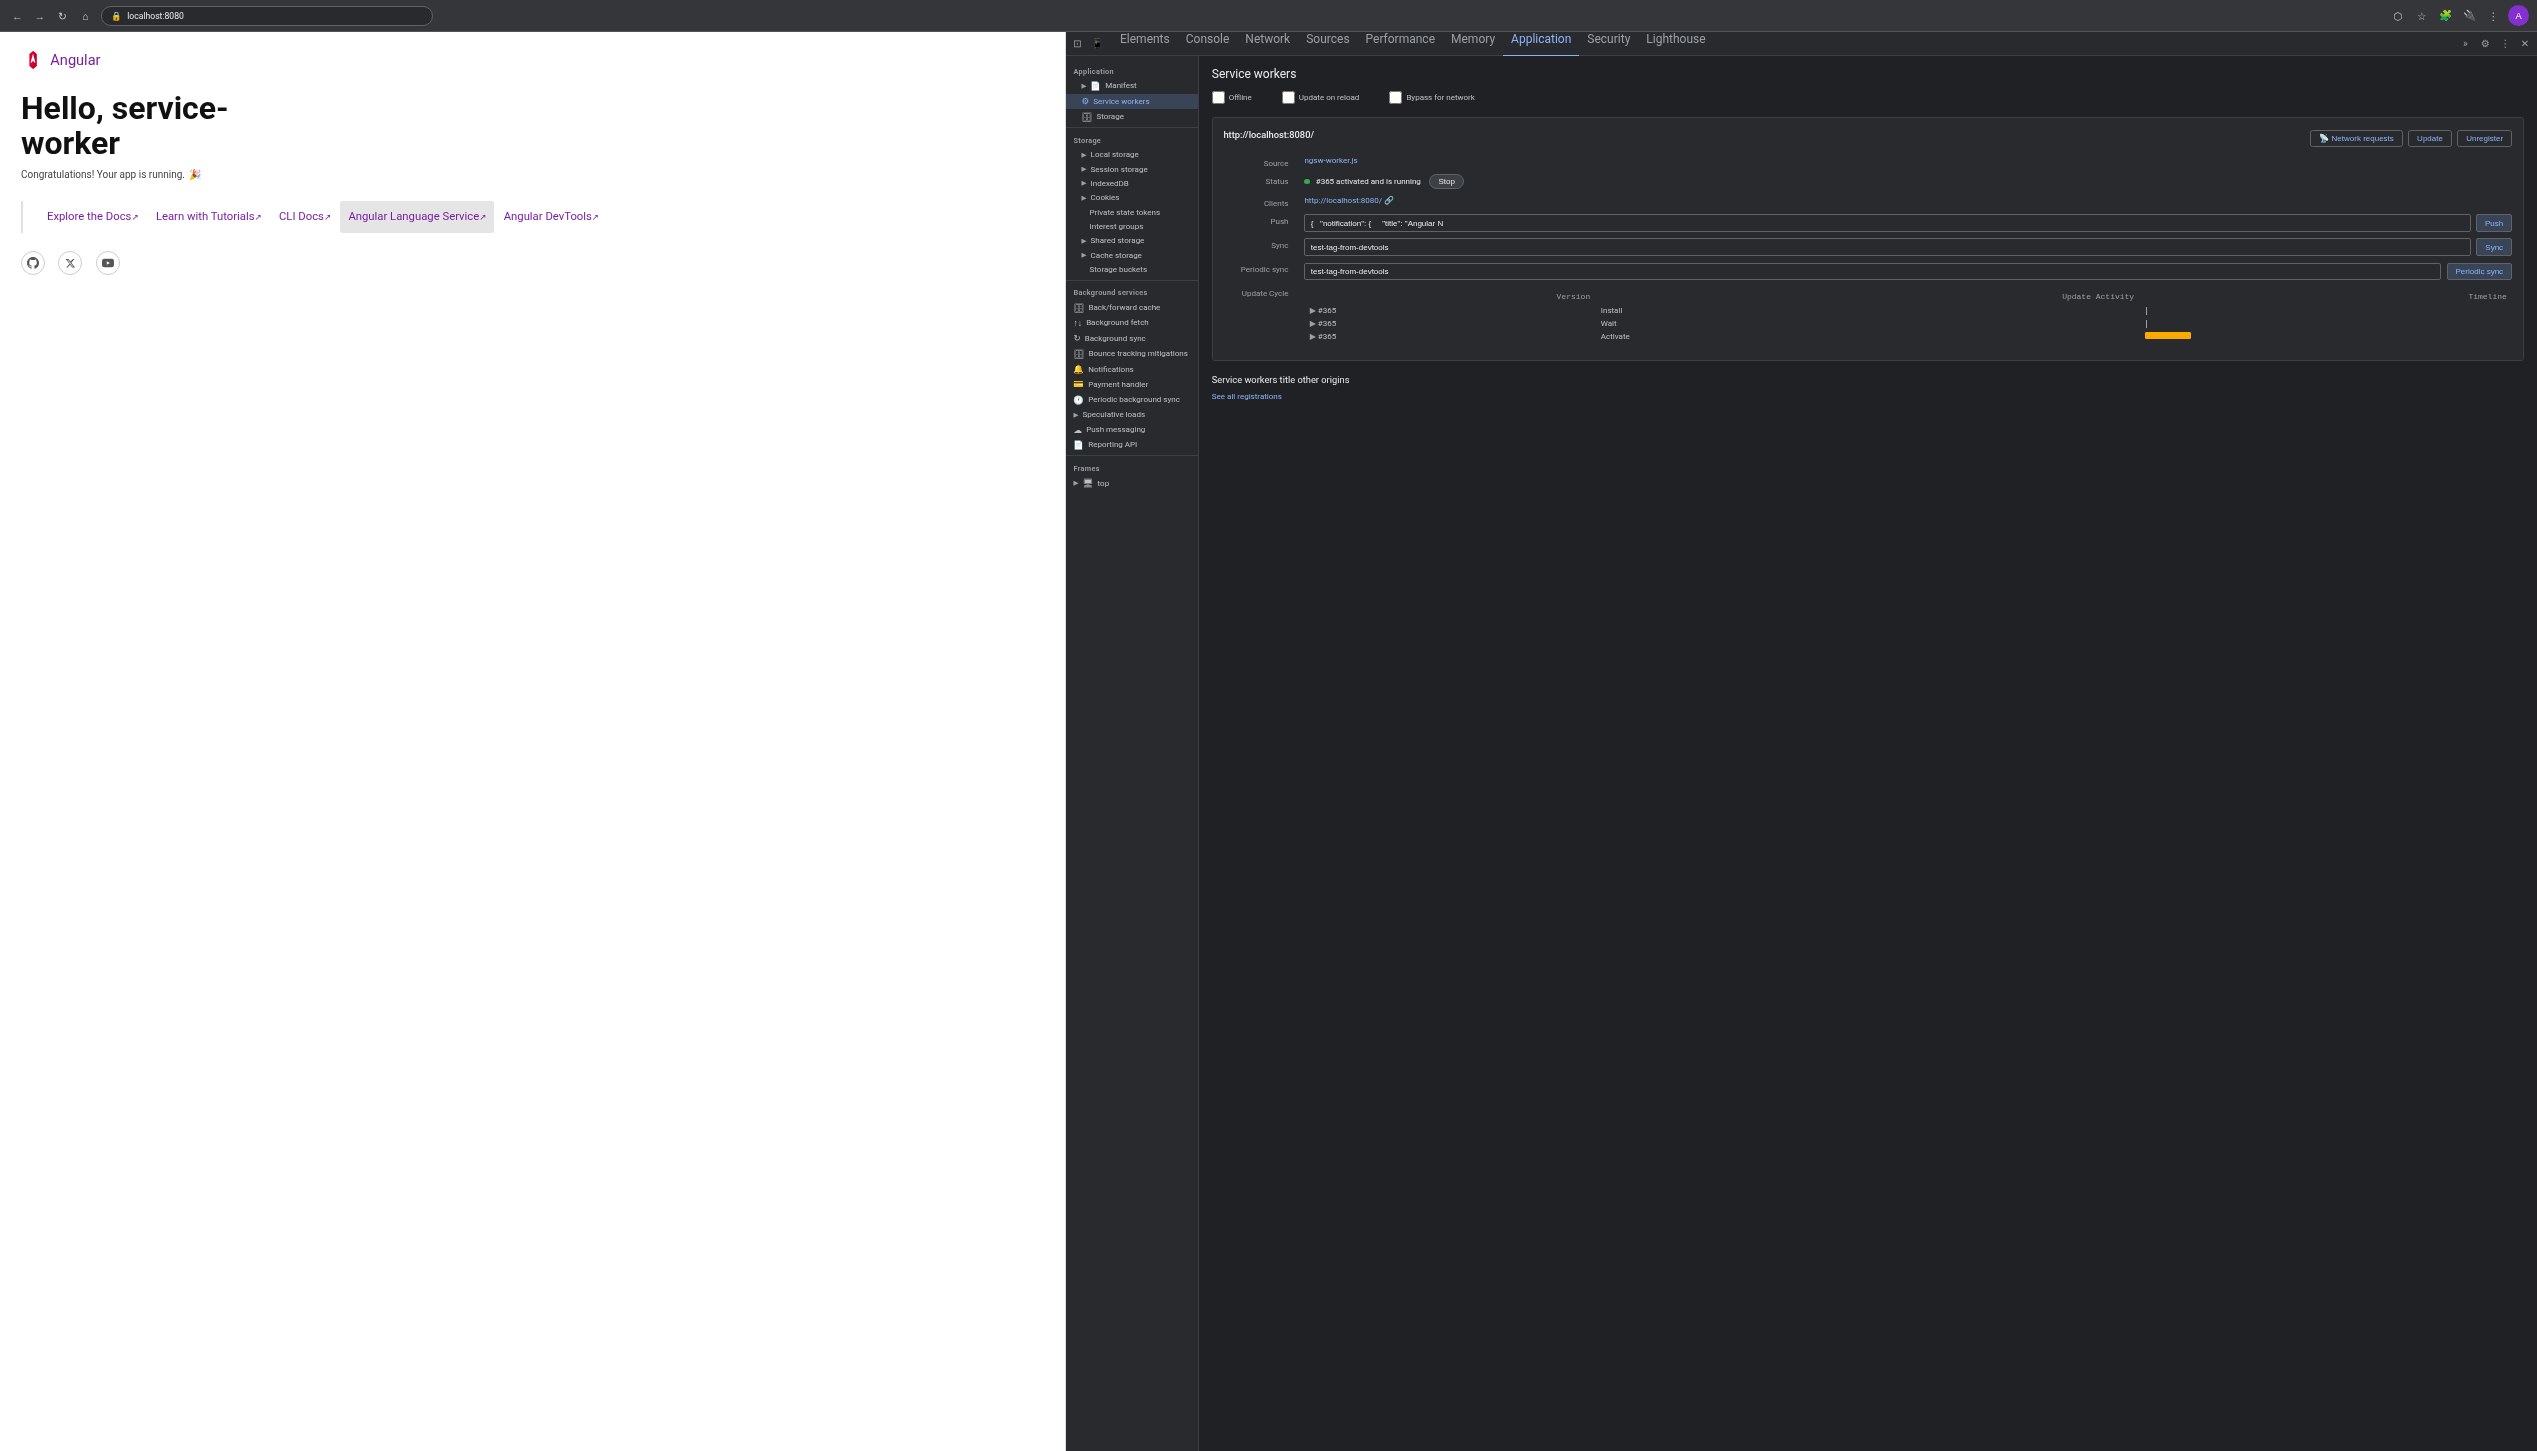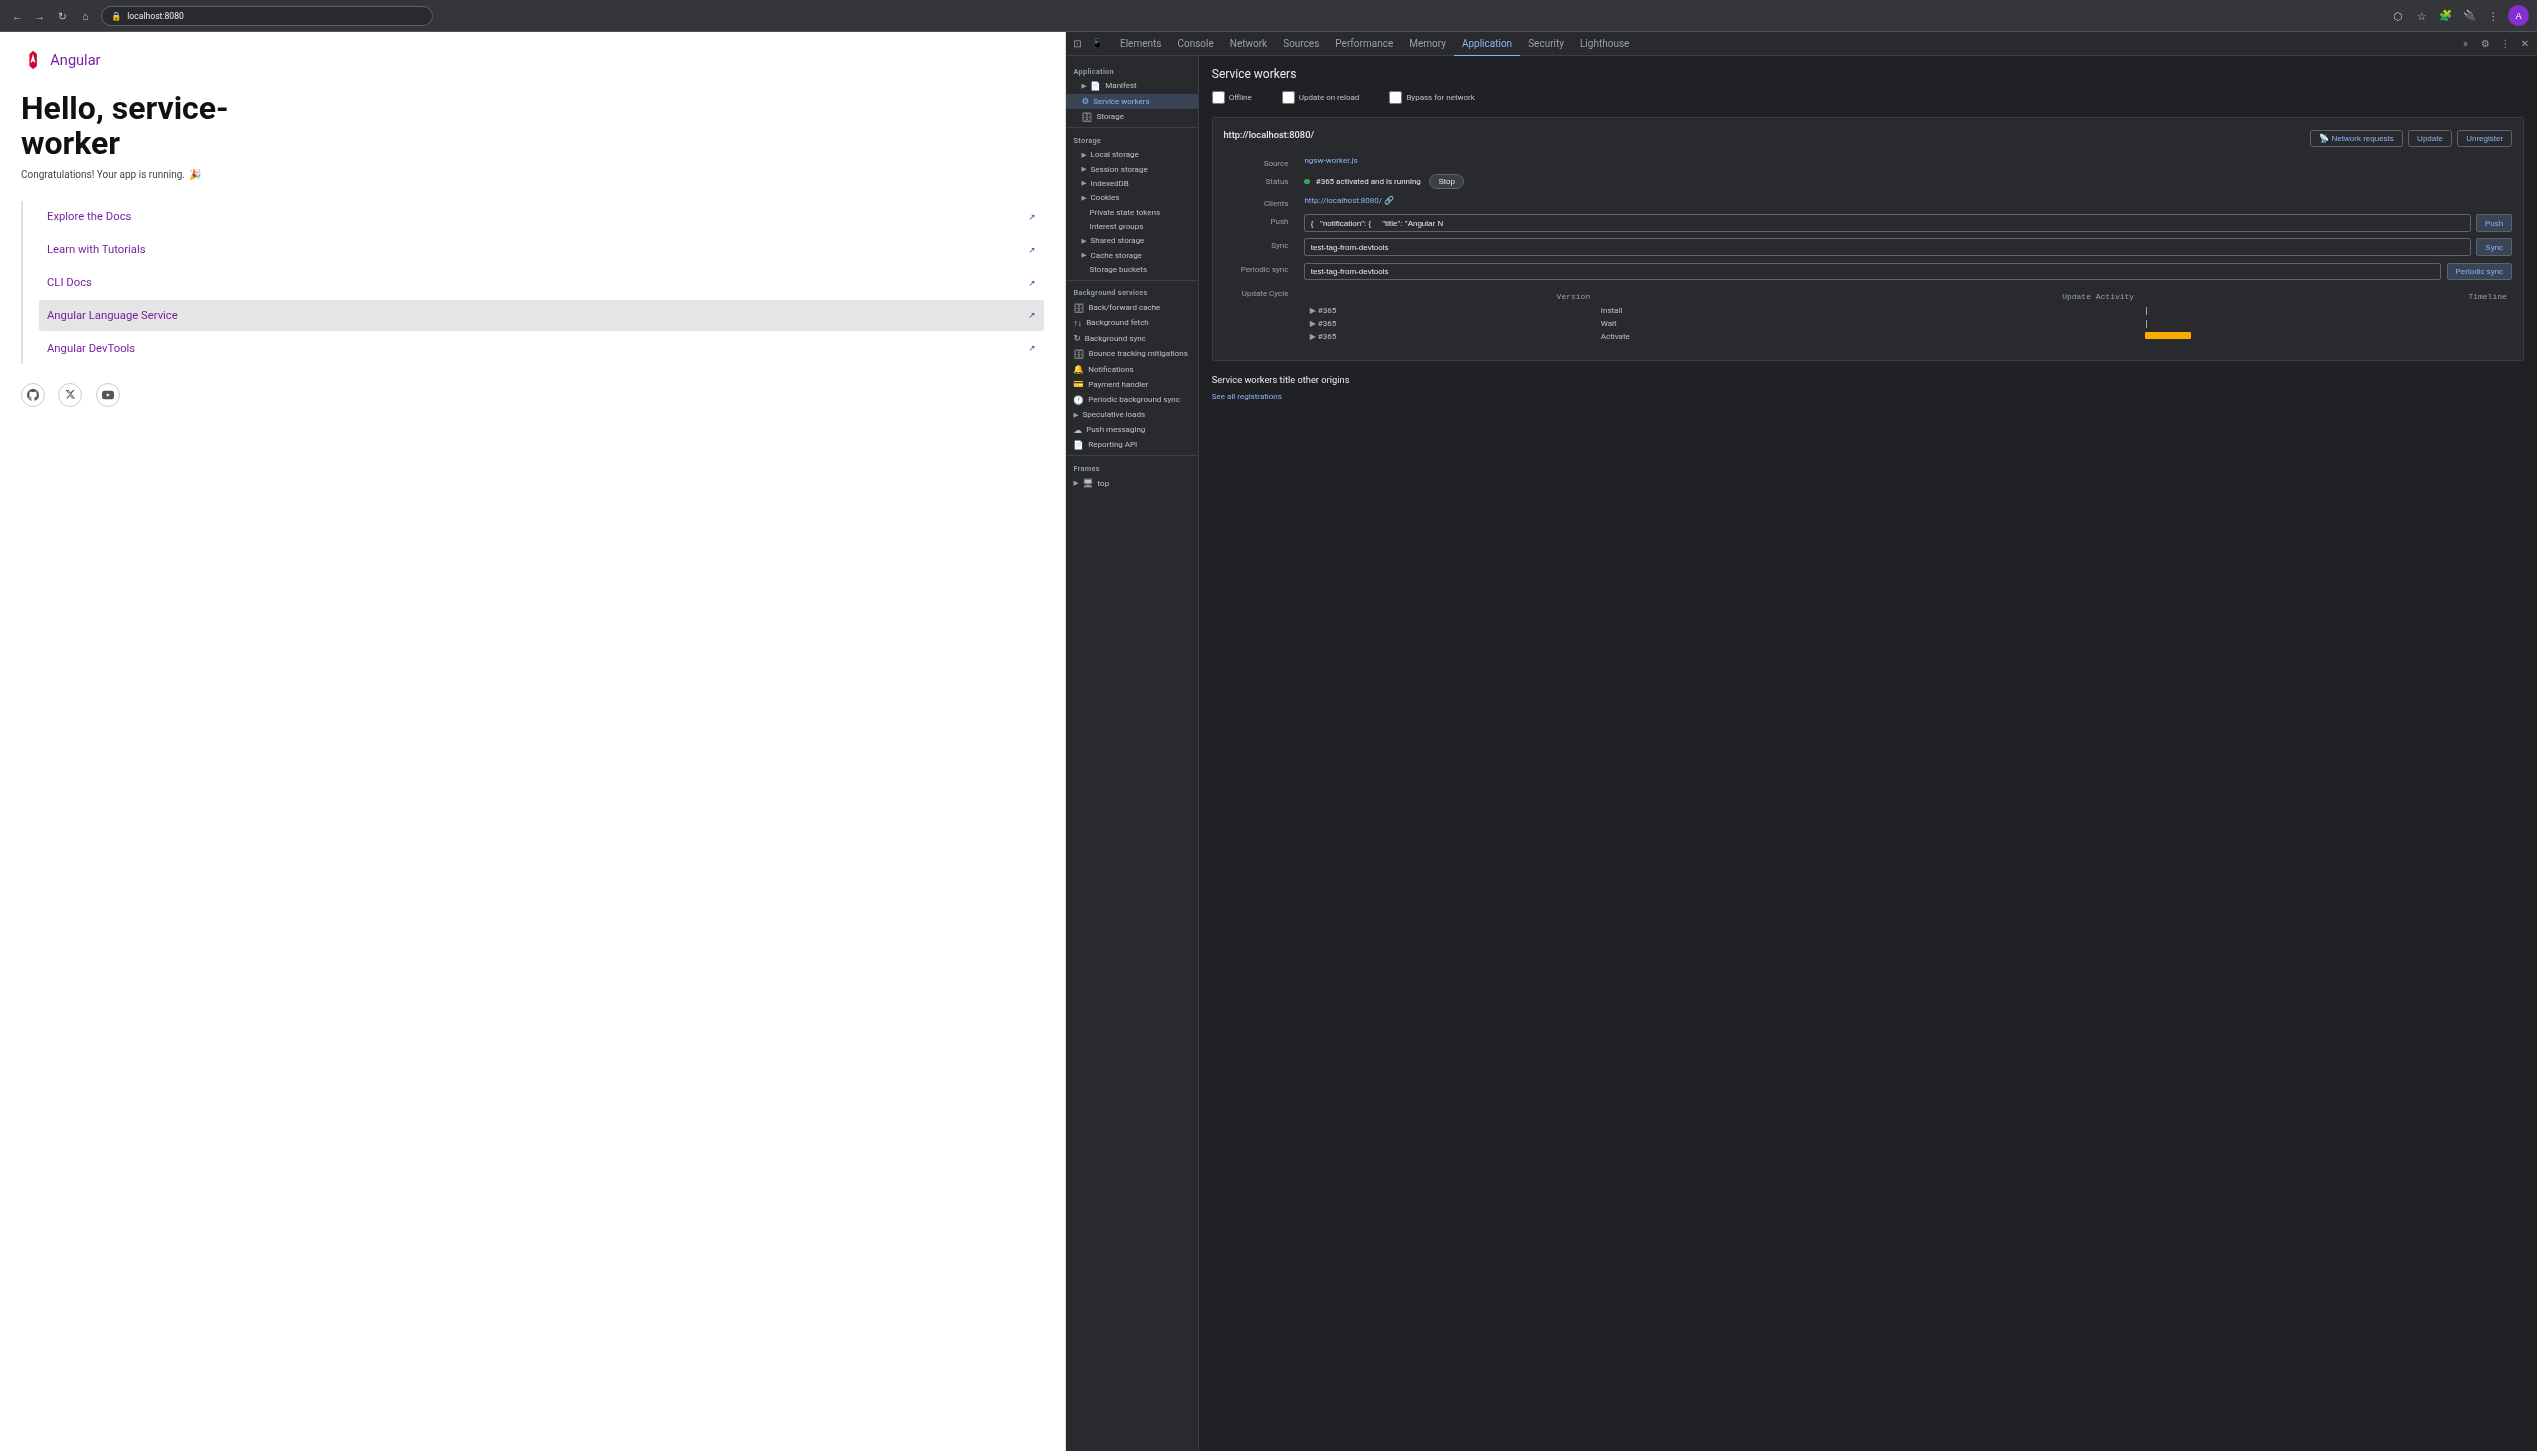--- a/index.html
+++ b/index.html
@@ -19,33 +19,33 @@
     .main-layout { display: flex; height: calc(100vh - 32px); }
 
     
     .app-pane { width: 42%; background: white; color: #333; padding: 16px 21px; border-right: 0.7px solid #ddd; overflow-y: auto; }
     .angular-header { display: flex; align-items: center; gap: 6.6px; margin-bottom: 18.6px; }
     .angular-logo { display: flex; align-items: center; gap: 5.3px; }
     .angular-logo-icon { width: 24px; height: 24px; }
     .angular-logo-text { font-size: 14.6px; color: #7b1fa2; font-weight: 400; }
     .app-title { font-size: 32px; font-weight: 700; color: #111; line-height: 1.1; margin-bottom: 8px; }
     .app-subtitle { font-size: 10px; color: #444; margin-bottom: 21px; display: flex; align-items: center; gap: 4px; }
-    .nav-links { border-left: 2px solid #e0e0e0; padding-left: 16px; margin-bottom: 18.6px; display: flex; flex-direction: column; gap: 1.3px; }
+    .nav-links { border-left: 2px solid #e0e0e0; padding-left: 16px; margin-bottom: 18.6px; display: flex; flex-direction: row; gap: 1.3px; }
     .nav-link-item { padding: 9.3px 8px; font-size: 11.3px; color: #7b1fa2; cursor: pointer; display: flex; align-items: center; justify-content: space-between; text-decoration: none; border-radius: 2.7px; }
     .nav-link-item.active { background: #e5e5e5; }
     .nav-link-icon { font-size: 8.6px; color: #7b1fa2; }
     .social-links { display: flex; gap: 13.3px; margin-top: 8px; }
     .social-btn { width: 24px; height: 24px; border-radius: 50%; border: 0.7px solid #ccc; background: transparent; cursor: pointer; display: flex; align-items: center; justify-content: center; color: #555; font-size: 10.6px; }
 
     
     .devtools { flex: 1; display: flex; flex-direction: column; background: #202124; overflow: hidden; }
 
     
     .devtools-tabs { display: flex; align-items: center; background: #292a2d; border-bottom: 0.7px solid #3c3f43; height: 24px; padding: 0 2.7px; }
-    .devtools-tab { padding: 0 8px; height: 24px; display: flex; align-items: center; color: #9aa0a6; cursor: pointer; font-size: 10px; border-bottom: 1.3px solid transparent; white-space: nowrap; }
+    .devtools-tab { padding: 0 8px; height: 24px; display: flex; align-items: flex-start; color: #9aa0a6; cursor: pointer; font-size: 12px; border-bottom: 1.3px solid transparent; white-space: nowrap; }
     .devtools-tab.active { color: #8ab4f8; border-bottom-color: #8ab4f8; }
     .devtools-tab-icons { display: flex; gap: 1.3px; margin-right: 5.3px; }
     .devtools-tab-icon { width: 18.6px; height: 18.6px; display: flex; align-items: center; justify-content: center; color: #9aa0a6; cursor: pointer; border-radius: 2.7px; font-size: 10px; }
     .devtools-overflow { margin-left: auto; display: flex; gap: 1.3px; }
 
     
     .devtools-body { display: flex; flex: 1; overflow: hidden; }
 
     
     .devtools-sidebar { width: 133px; background: #292a2d; border-right: 0.7px solid #3c3f43; overflow-y: auto; padding: 5.3px 0; }

